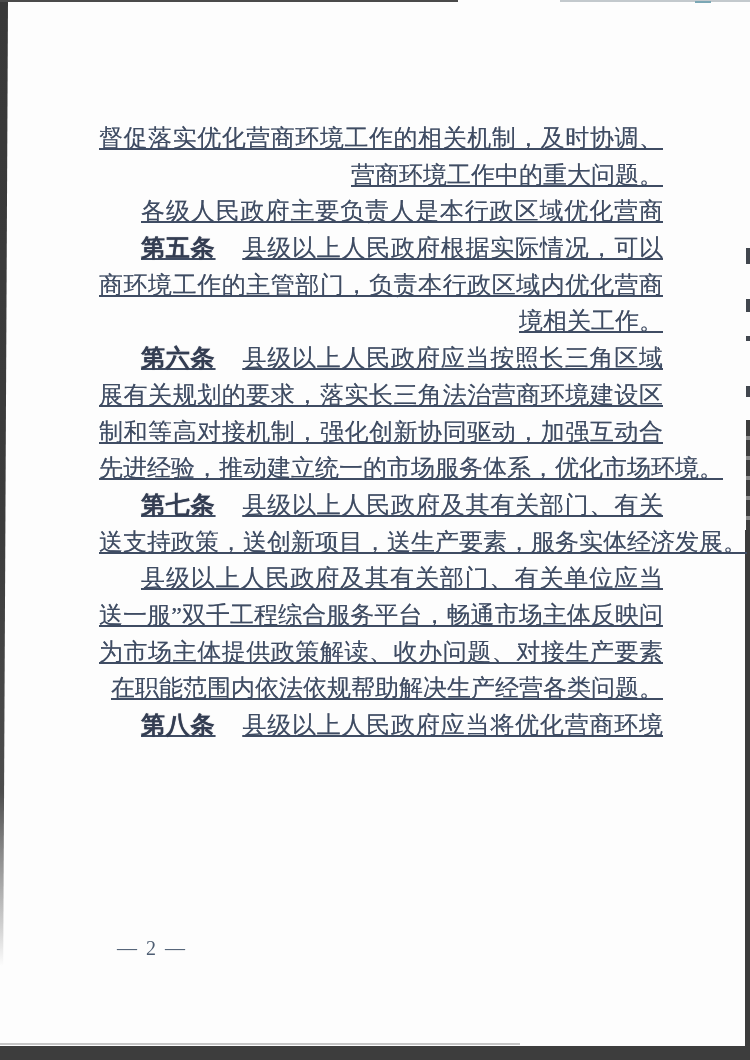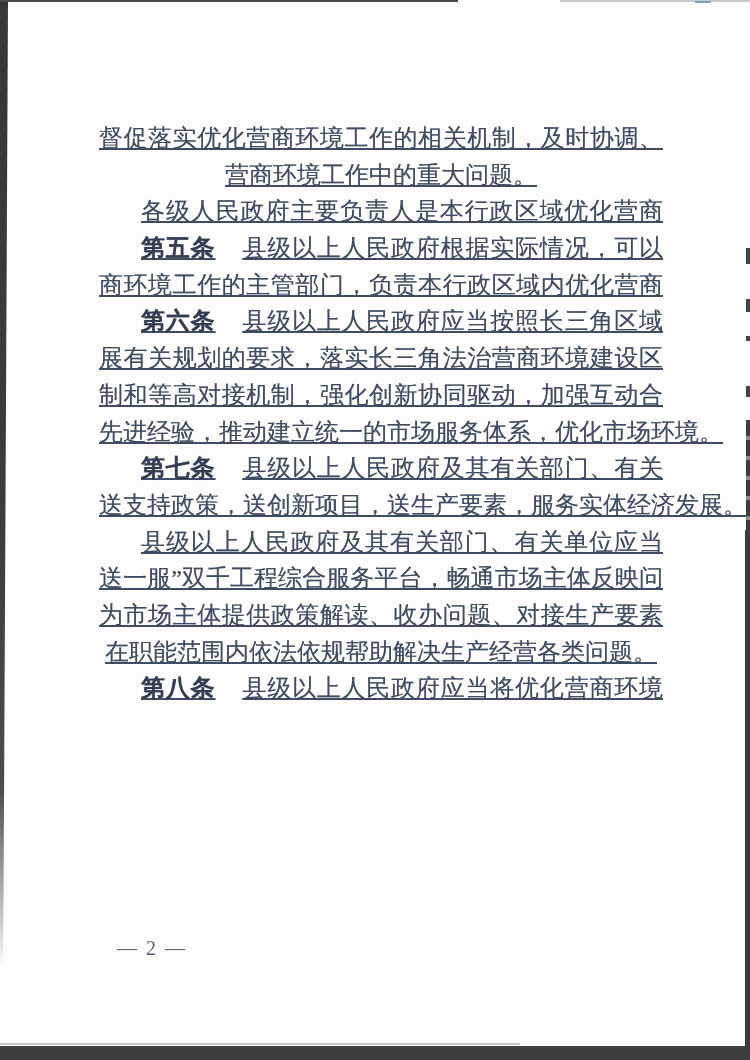--- a/index.html
+++ b/index.html
@@ -21,21 +21,21 @@
     height:36.7px;line-height:36.7px;
     white-space:nowrap;
     text-shadow:0 0 0.6px rgba(63,76,99,0.55);
   }
   .line.fill{
     text-align:justify;text-align-last:justify;
     -moz-text-align-last:justify;
     text-justify:inter-character;
     white-space:normal;overflow:hidden;
   }
-  .line.end{text-align:center;text-align-last:auto;}
+  .line.end{text-align:right;text-align-last:auto;}
   .line.indent{text-indent:42px;}
   .b{
     font-weight:bold;
     color:var(--c-bold,#333d52);
     font-family:"Liberation Sans","DejaVu Sans",sans-serif;
     margin-right:27px;
     text-shadow:0 0 0.8px rgba(40,48,70,0.7);
   }
 
   .pagenum{
@@ -84,20 +84,21 @@
   <div class="art right-bar"></div>
   <div class="art bottom-light"></div>
   <div class="art bottom-strip"></div>
 
   <div class="textblock">
       <div class="line fill">督促落实优化营商环境工作的相关机制，及时协调、解决优化</div>
       <div class="line end">营商环境工作中的重大问题。</div>
       <div class="line fill indent">各级人民政府主要负责人是本行政区域优化营商环境的第</div>
       <div class="line fill indent"><span class="b">第五条</span>县级以上人民政府根据实际情况，可以明确优化营</div>
       <div class="line fill">商环境工作的主管部门，负责本行政区域内优化营商环境建设</div>
+      <div class="line end">境相关工作。</div>
       <div class="line fill indent"><span class="b">第六条</span>县级以上人民政府应当按照长三角区域一体化发</div>
       <div class="line fill">展有关规划的要求，落实长三角法治营商环境建设区域协同机</div>
       <div class="line fill">制和等高对接机制，强化创新协同驱动，加强互动合作，借鉴</div>
       <div class="line end">先进经验，推动建立统一的市场服务体系，优化市场环境。</div>
       <div class="line fill indent"><span class="b">第七条</span>县级以上人民政府及其有关部门、有关单位应当组</div>
       <div class="line end">送支持政策，送创新项目，送生产要素，服务实体经济发展。</div>
       <div class="line fill indent">县级以上人民政府及其有关部门、有关单位应当通过省“四</div>
       <div class="line fill">送一服”双千工程综合服务平台，畅通市场主体反映问题渠道，</div>
       <div class="line fill">为市场主体提供政策解读、收办问题、对接生产要素等服务，</div>
       <div class="line end">在职能范围内依法依规帮助解决生产经营各类问题。</div>

